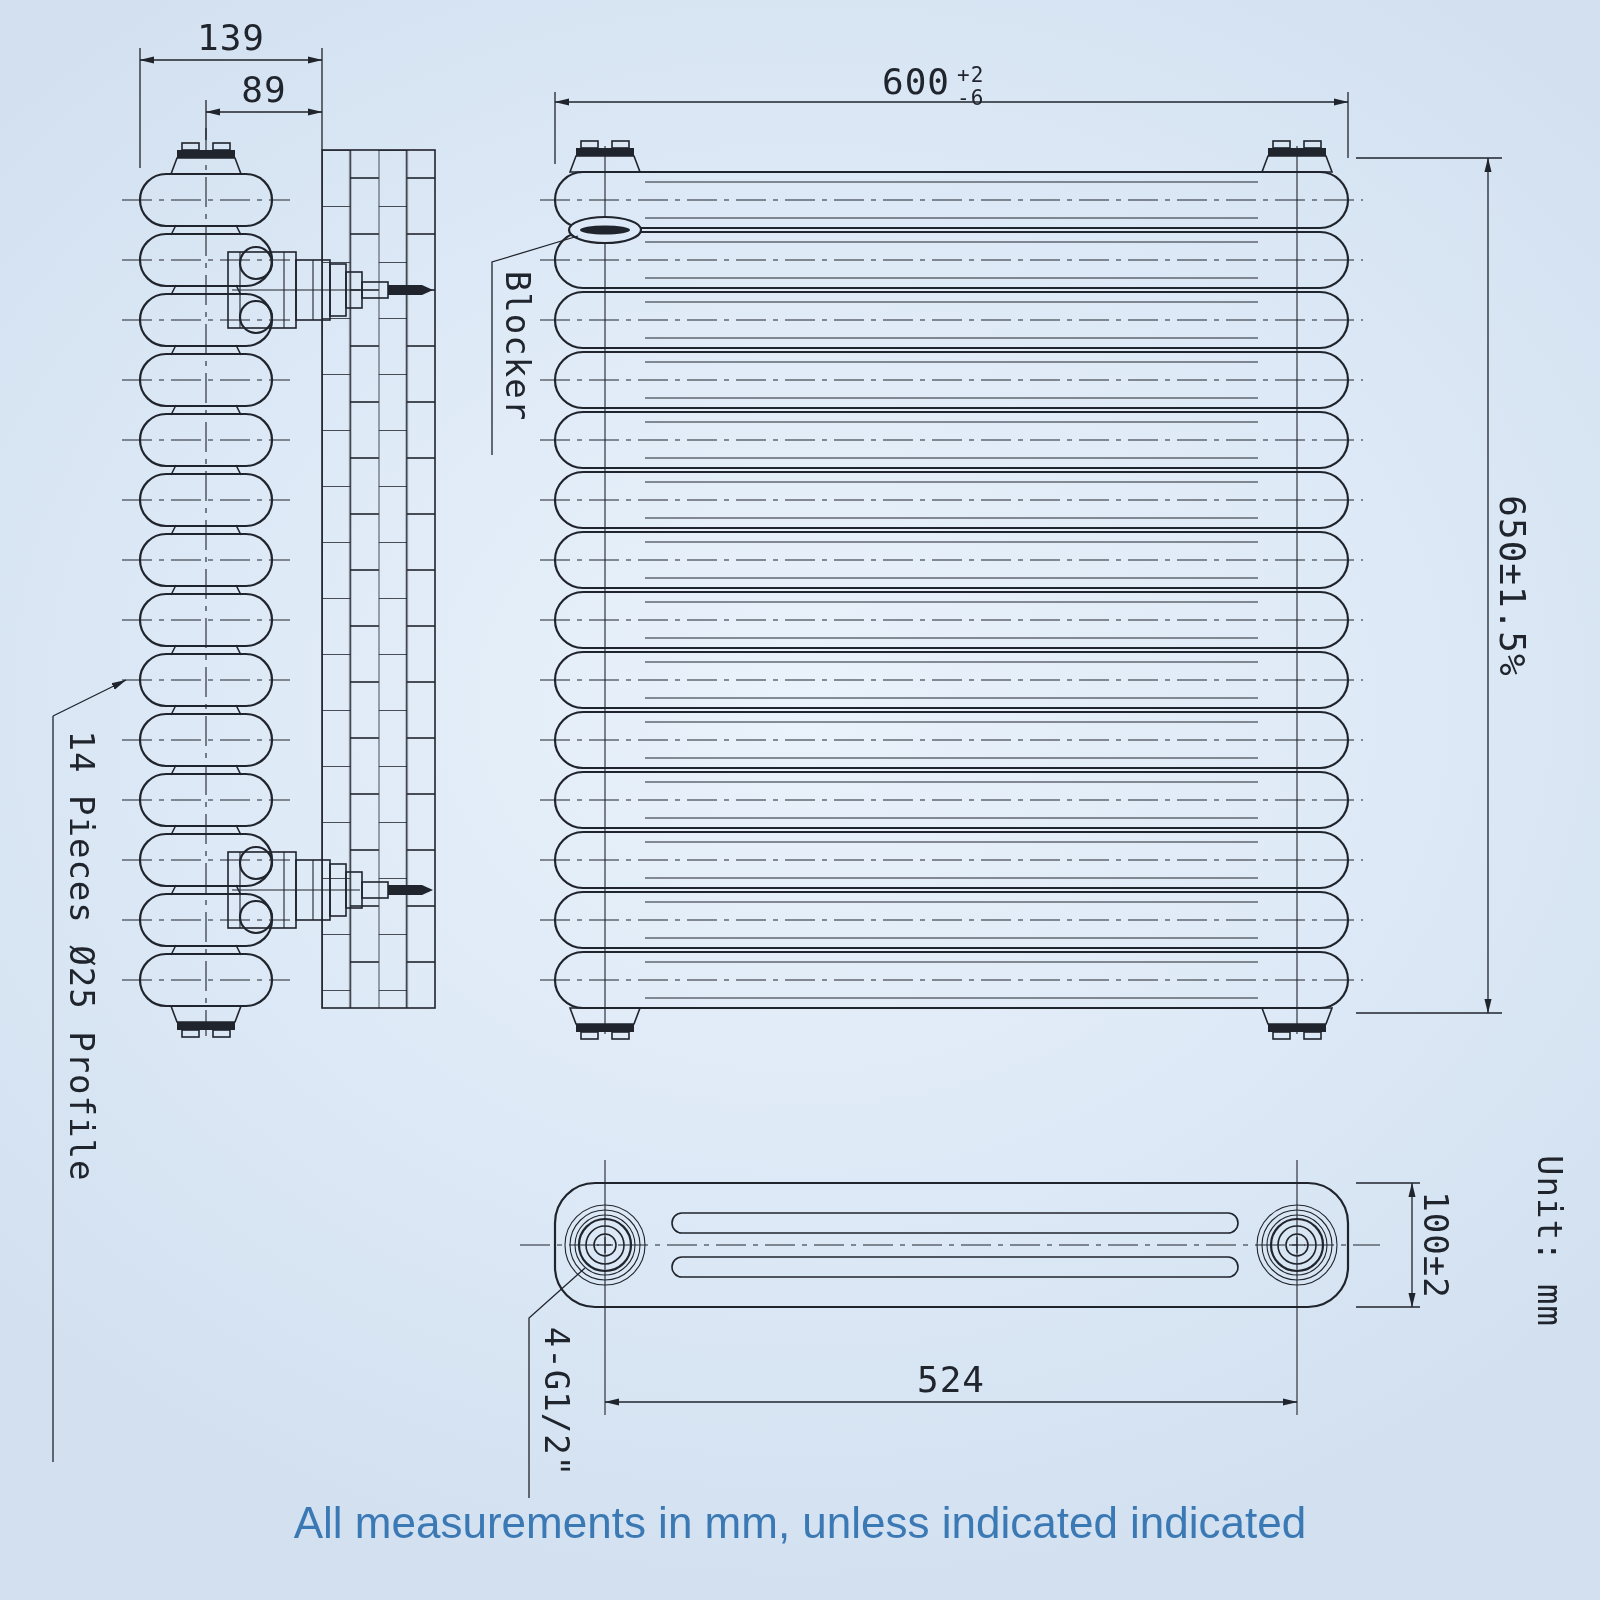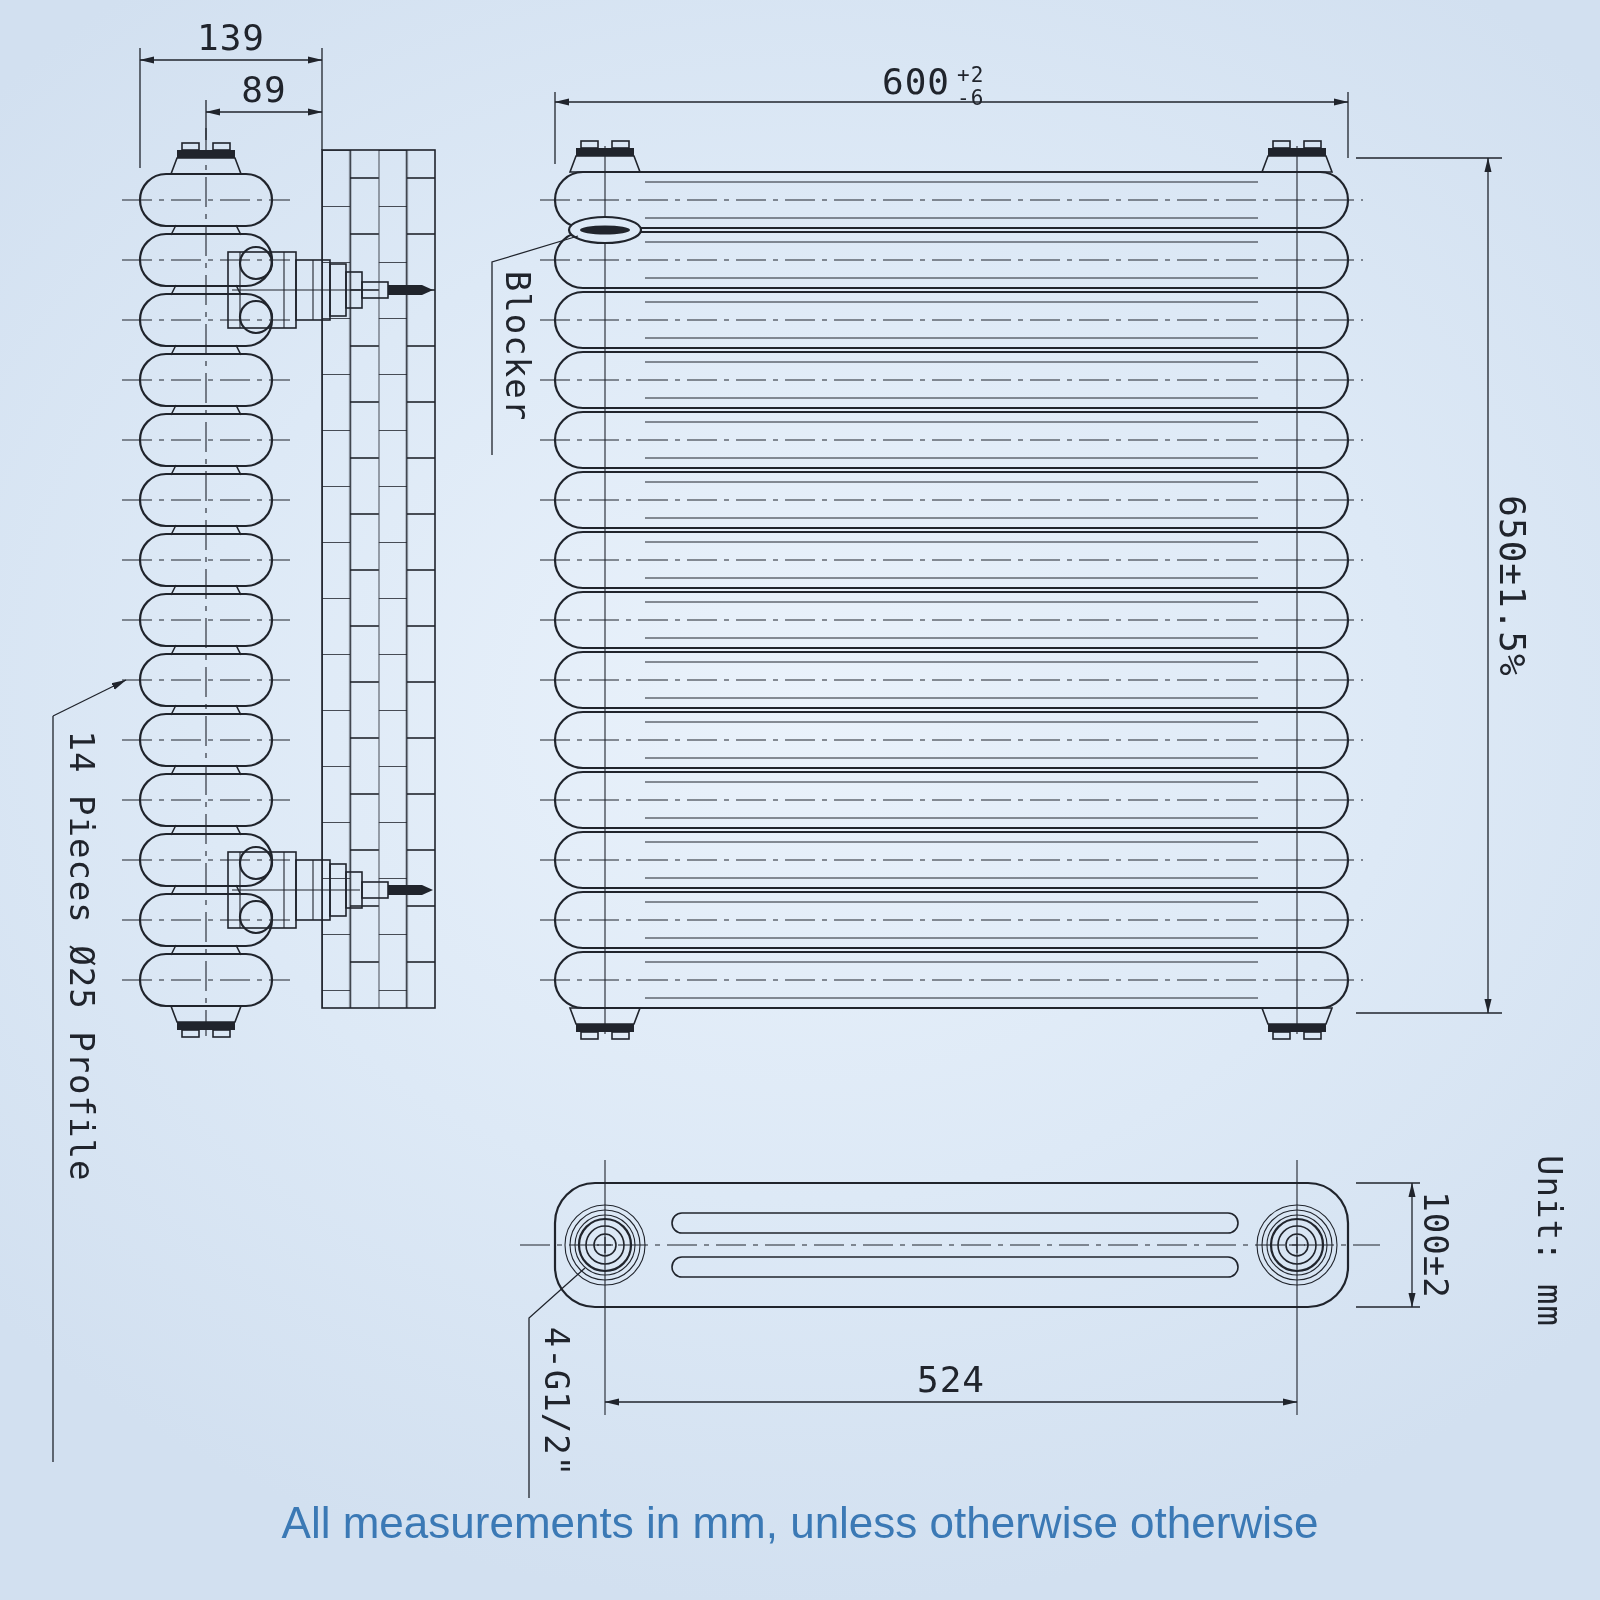--- a/index.html
+++ b/index.html
@@ -240,16 +240,16 @@
   </g>
 
   <g>
     <path d="M 585,1268 L 529,1318 L 529,1498" class="dim"></path>
     <text x="545" y="1402" text-anchor="middle" transform="rotate(90 545 1402)" class="lbltxt">4-G1/2"</text>
   </g>
 
   <text x="1538" y="1241" text-anchor="middle" transform="rotate(90 1538 1241)" class="lbltxt">Unit: mm</text>
 </svg>
 
-<div id="footer">All measurements in mm, unless otherwise otherwise</div>
+<div id="footer">All measurements in mm, unless indicated indicated</div>
 
 
 
 
 </body></html>

